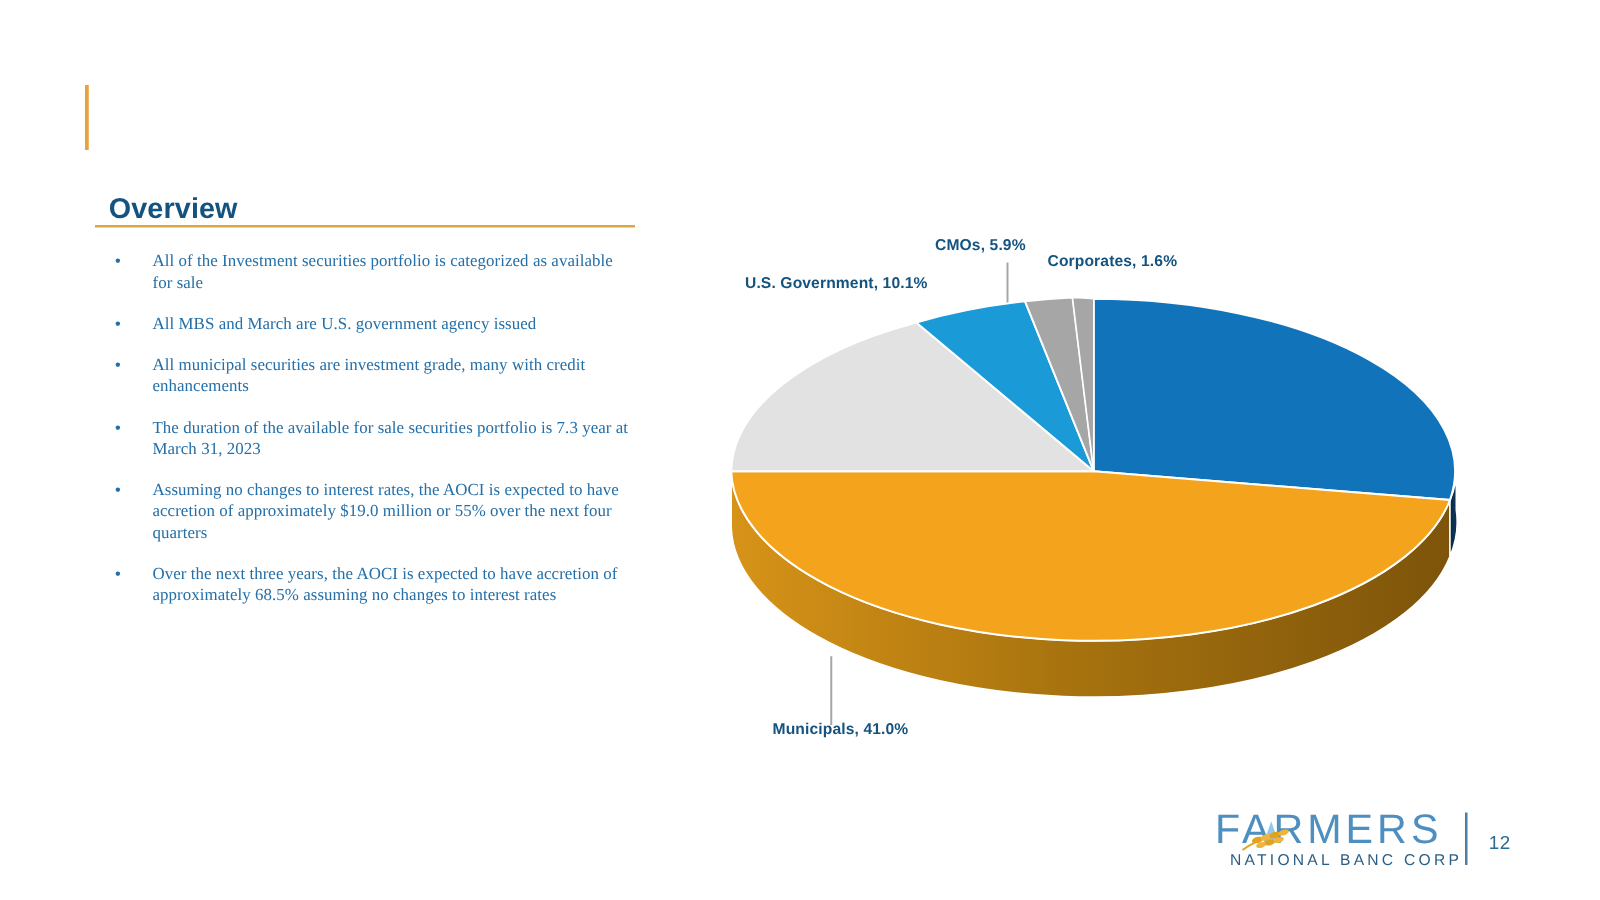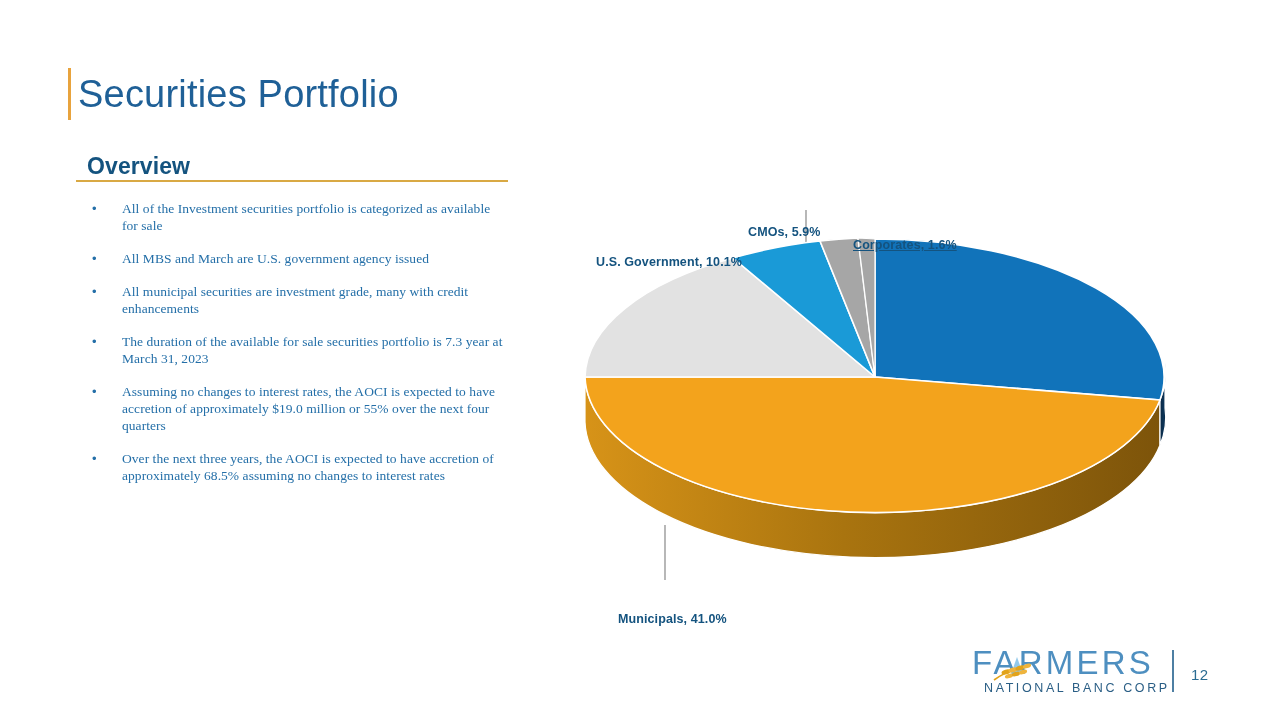--- a/index.html
+++ b/index.html
@@ -105,25 +105,24 @@
   }
 
   .pie-label {
     position: absolute;
     color: #14537F;
     font-size: 12.5px;
     font-weight: bold;
     letter-spacing: 0.1px;
     white-space: nowrap;
     line-height: 16px;
-    margin-top: 36px;
   }
   #label-us-government { left: 36px; top: 38px; }
   #label-cmos          { left: 188px; top: 8px; }
-  #label-corporates    { left: 293px; top: 21px; text-decoration: underline; }
+  #label-corporates    { left: 278px; top: 21px; }
   #label-mbs           { left: 492px; top: 42px; text-align: center; width: 150px; white-space: normal; }
   #label-municipals    { left: 58px; top: 395px; }
 
   
   #footer-logo {
     position: absolute;
     left: 972px;
     top: 644px;
     width: 196px;
     height: 52px;
@@ -145,21 +144,20 @@
     letter-spacing: 0.5px;
     text-align: right;
   }
 </style>
 </head>
 <body>
 
 <div class="slide">
 
   <div id="title-accent-bar"></div>
-  <div id="page-title">Securities Portfolio</div>
 
   <div id="overview-heading">Overview</div>
   <div id="overview-rule"></div>
 
   <div id="bullet-list">
     <div class="bullet-item">
       <span class="dot">•</span>
       <span class="btext">All of the Investment securities portfolio is categorized as available for sale</span>
     </div>
     <div class="bullet-item">

